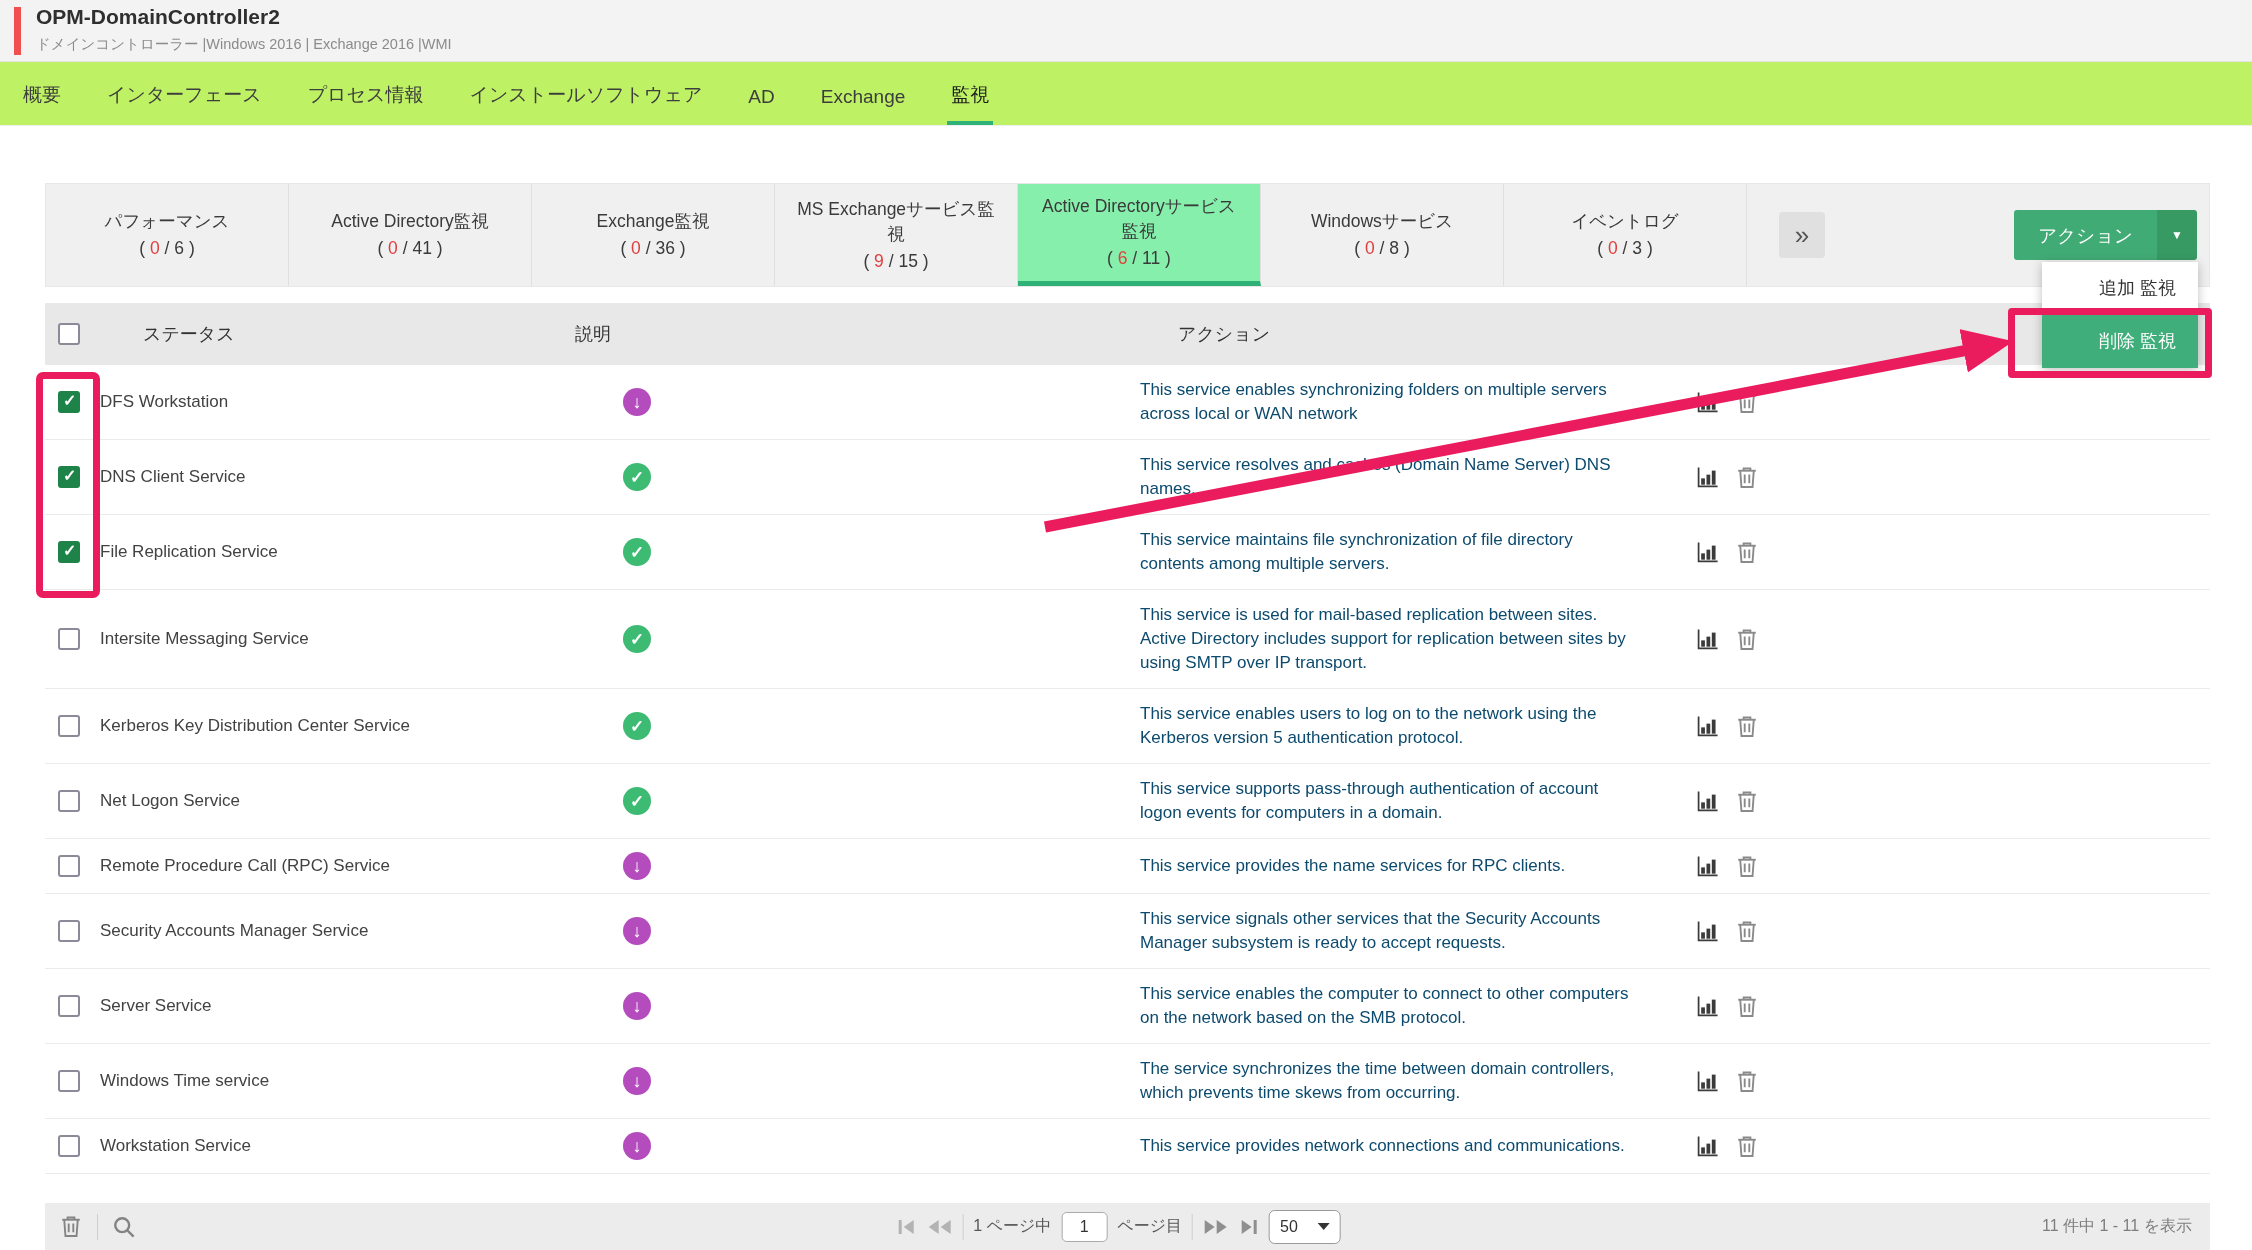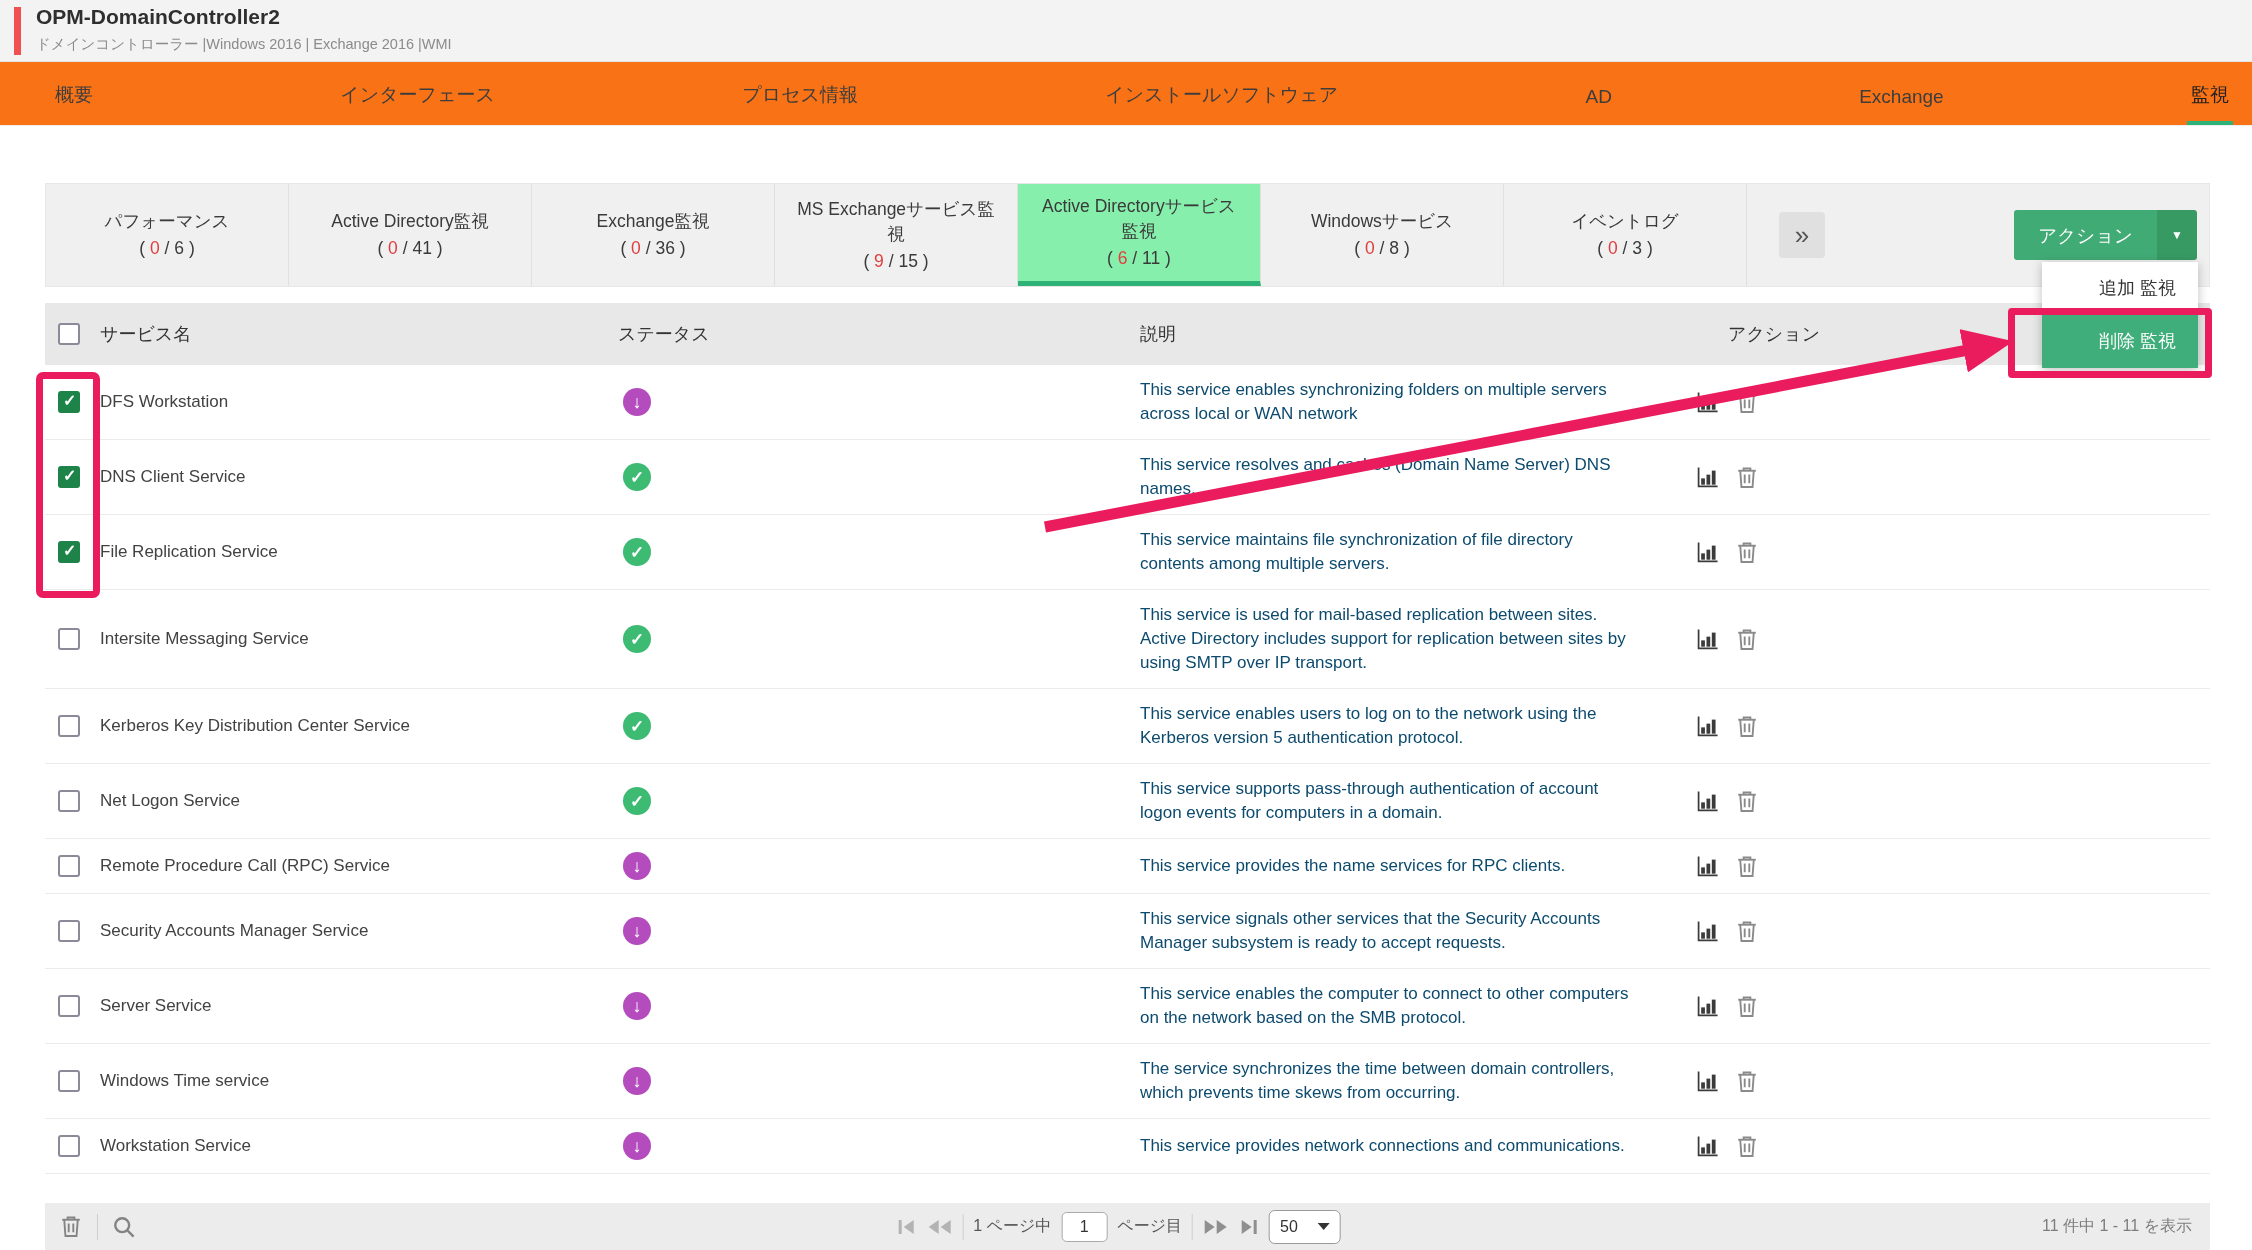--- a/index.html
+++ b/index.html
@@ -6,21 +6,21 @@
   body { background:#fff; font-family:"Liberation Sans", sans-serif; }
   .screen { position:relative; width:2252px; height:1250px; background:#fff; overflow:hidden; }
 
   
   .hdr { position:absolute; left:0; top:0; width:100%; height:62px; background:#f3f3f3; border-bottom:1px solid #e4e4e4; }
   .hdr-redbar { position:absolute; left:14px; top:7px; width:7px; height:48px; background:#f0504f; }
   .hdr-title { position:absolute; left:36px; top:5px; font-size:21px; font-weight:bold; color:#2f2f2f; }
   .hdr-sub { position:absolute; left:36px; top:35px; font-size:14.5px; color:#8b8b8b; }
 
   
-  .nav-band { position:absolute; left:0; top:62px; width:100%; height:64px; background:#f97316; border-bottom:1px solid #efefef; display:flex; justify-content:space-between; align-items:flex-end;padding-left:32px; }
+  .nav-band { position:absolute; left:0; top:62px; width:100%; height:64px; background:#bef264; border-bottom:1px solid #efefef; display:flex; justify-content:flex-start; align-items:flex-end; }
   .nav-tab { margin:0 19px; padding:0 4px 17px; font-size:19px; color:#3d3d3d; cursor:pointer; white-space:nowrap; }
   .nav-tab.active { border-bottom:4px solid #2fb277; padding-bottom:13px; color:#1f1f1f; }
 
   
   .mtabs { position:absolute; left:45px; top:183px; width:2165px; height:104px; background:#f0f0f0; display:flex; border:1px solid #e7e7e7; }
   .mtab { width:243px; flex:0 0 243px; border-right:1px solid #e0e0e0; display:flex; flex-direction:column; justify-content:center; align-items:center; text-align:center; font-size:17.5px; color:#3a3a3a; line-height:25px; padding:0 10px; cursor:pointer; }
   .mtab-label { max-width:208px; }
   .mtab .count { margin-top:2px; }
   .mtab .passed { color:#e03e3e; }
   .mtab.active { background:#86efac; border-bottom:5px solid #2fb277; }
@@ -148,21 +148,20 @@
 
   <div class="action-menu">
       <div class="menu-item">追加 監視</div>
       <div class="menu-item highlighted">削除 監視</div>
     </div>
 
   <div class="thead">
     <div class="cell-cb">
         <span class="cb"></span>
       </div>
-    <div>サービス名</div>
     <div class="th-status">ステータス</div>
     <div>説明</div>
     <div class="th-actions">アクション</div>
   </div>
 
   <div class="tbody">
       <div class="trow">
       <div class="cell-cb">
           <span class="cb checked"></span>
         </div>

